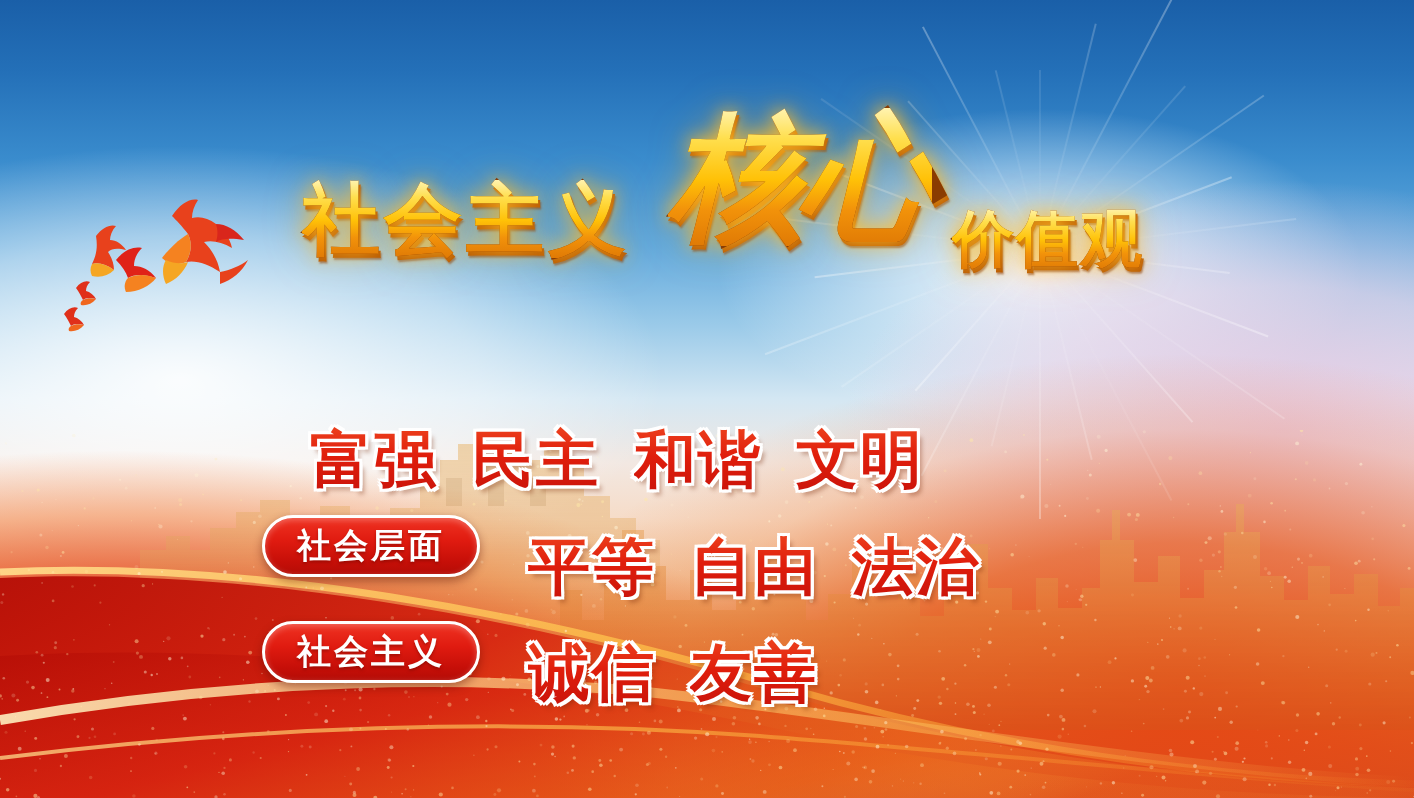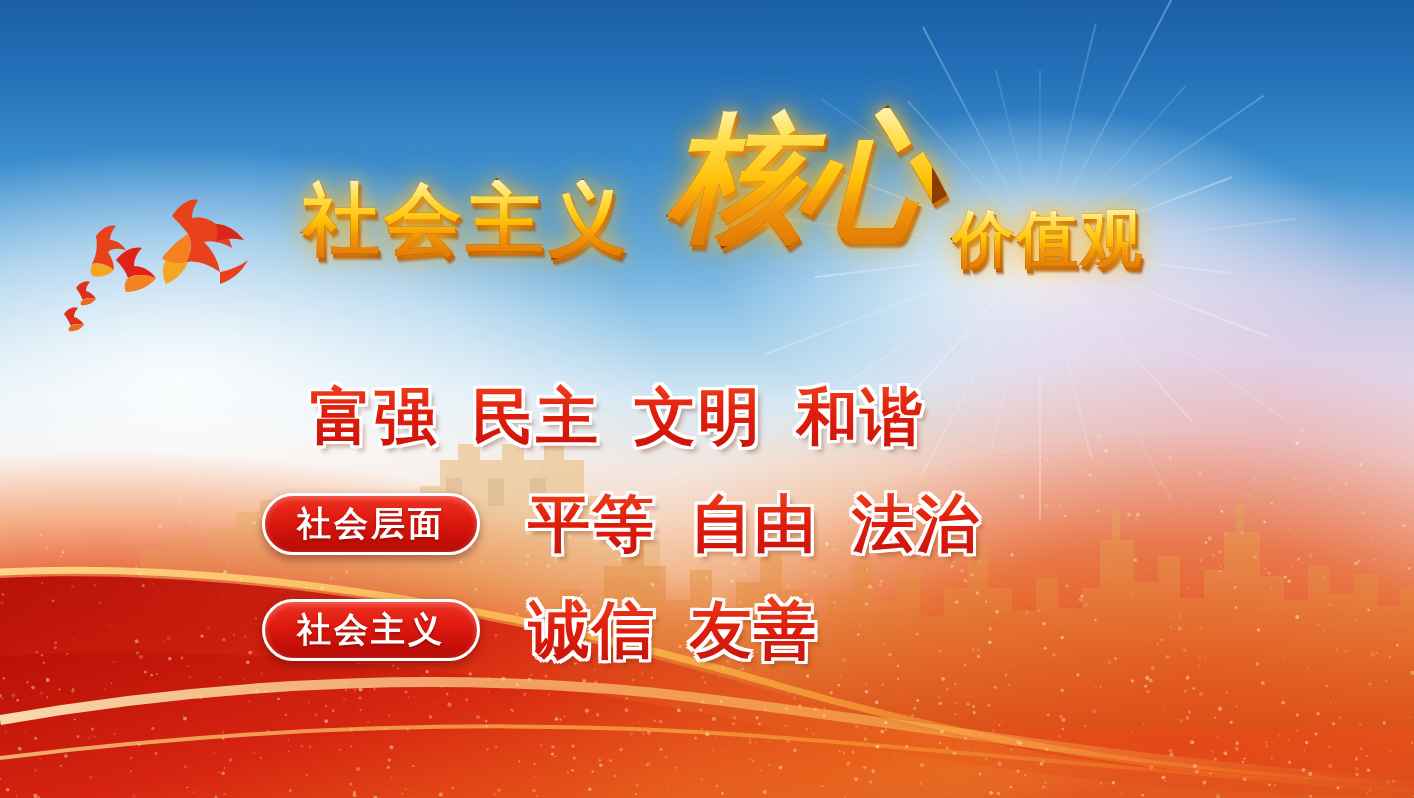--- a/index.html
+++ b/index.html
@@ -94,21 +94,21 @@
     box-shadow:0 4px 10px rgba(90,10,0,.45), inset 0 2px 6px rgba(255,255,255,.28);
     display:flex;align-items:center;justify-content:center;
     box-sizing:border-box;
   }
   .badge span{
     color:#fff;font-size:34px;font-weight:900;letter-spacing:3px;
     text-shadow:0 2px 3px rgba(120,10,0,.55);
     white-space:nowrap;
   }
 
-  .values{margin-left:48px;display:flex;align-items:center;}
+  .values{margin-left:48px;display:flex;align-items:center;margin-top:43px;}
   .val{
     font-size:62px;font-weight:900;letter-spacing:2px;white-space:nowrap;
     color:#d8170a;
     background:linear-gradient(to bottom,#f04a22 0%,#e01e0c 45%,#c5110a 100%);
     -webkit-background-clip:text;background-clip:text;-webkit-text-fill-color:transparent;
     position:relative;
   }
   .valwrap{position:relative;margin-right:34px;}
   .valwrap:last-child{margin-right:0;}
   .valback{
@@ -1155,26 +1155,26 @@
     <div class="values">
       <div class="valwrap">
         <div class="valback">富强</div>
         <div class="val">富强</div>
       </div>
       <div class="valwrap">
         <div class="valback">民主</div>
         <div class="val">民主</div>
       </div>
       <div class="valwrap">
+        <div class="valback">和谐</div>
+        <div class="val">和谐</div>
+      </div>
+      <div class="valwrap">
         <div class="valback">文明</div>
         <div class="val">文明</div>
-      </div>
-      <div class="valwrap">
-        <div class="valback">和谐</div>
-        <div class="val">和谐</div>
       </div>
     </div>
   </div>
 
   <div class="row" id="row-1">
     <div class="badge">
       <span>社会层面</span>
     </div>
     <div class="values">
       <div class="valwrap">

